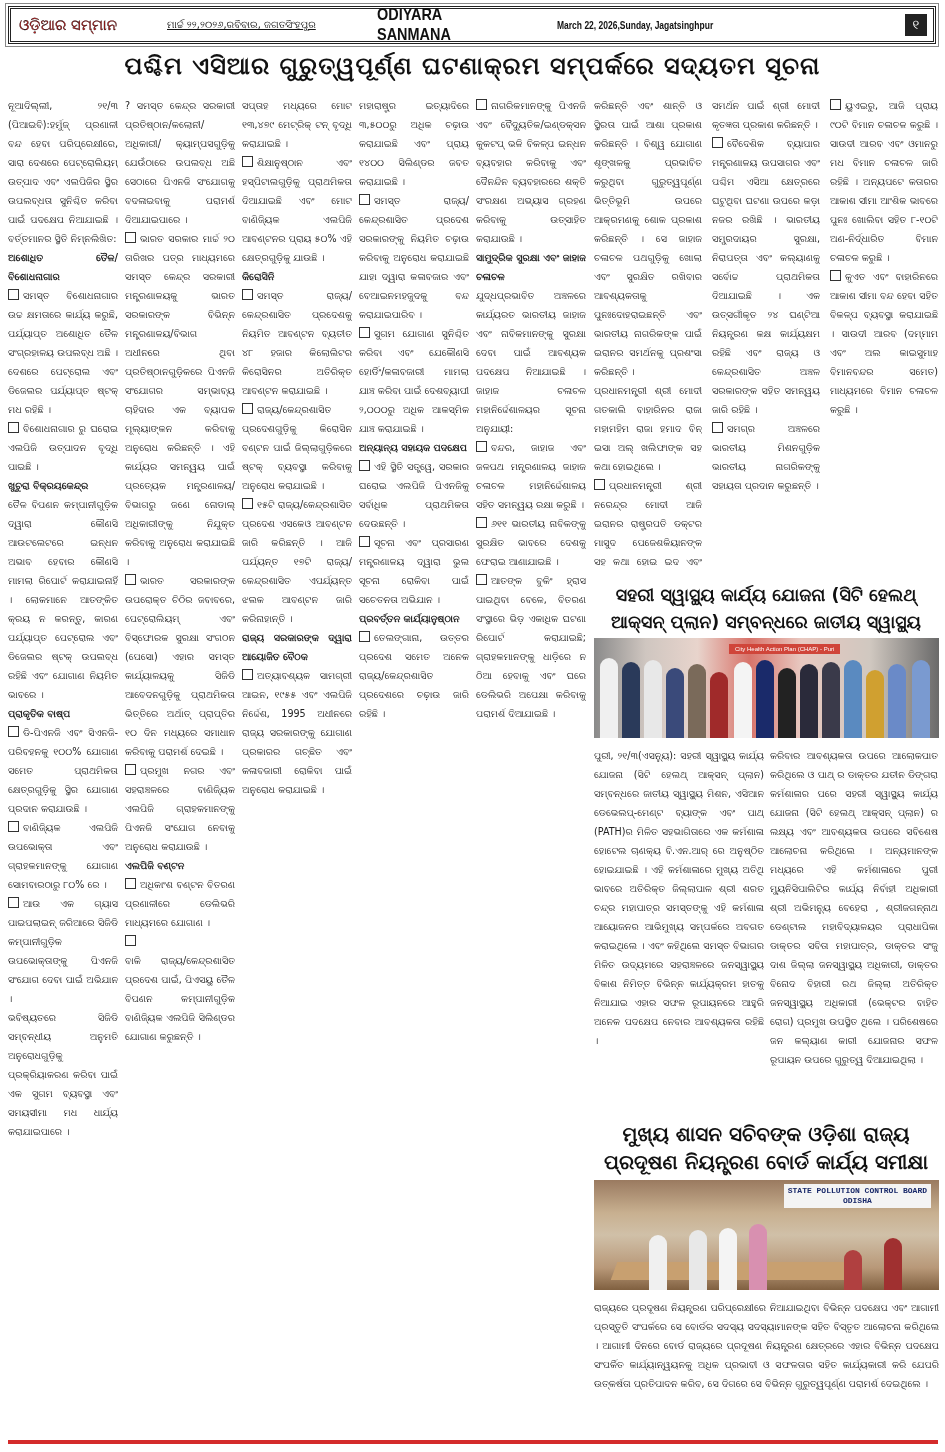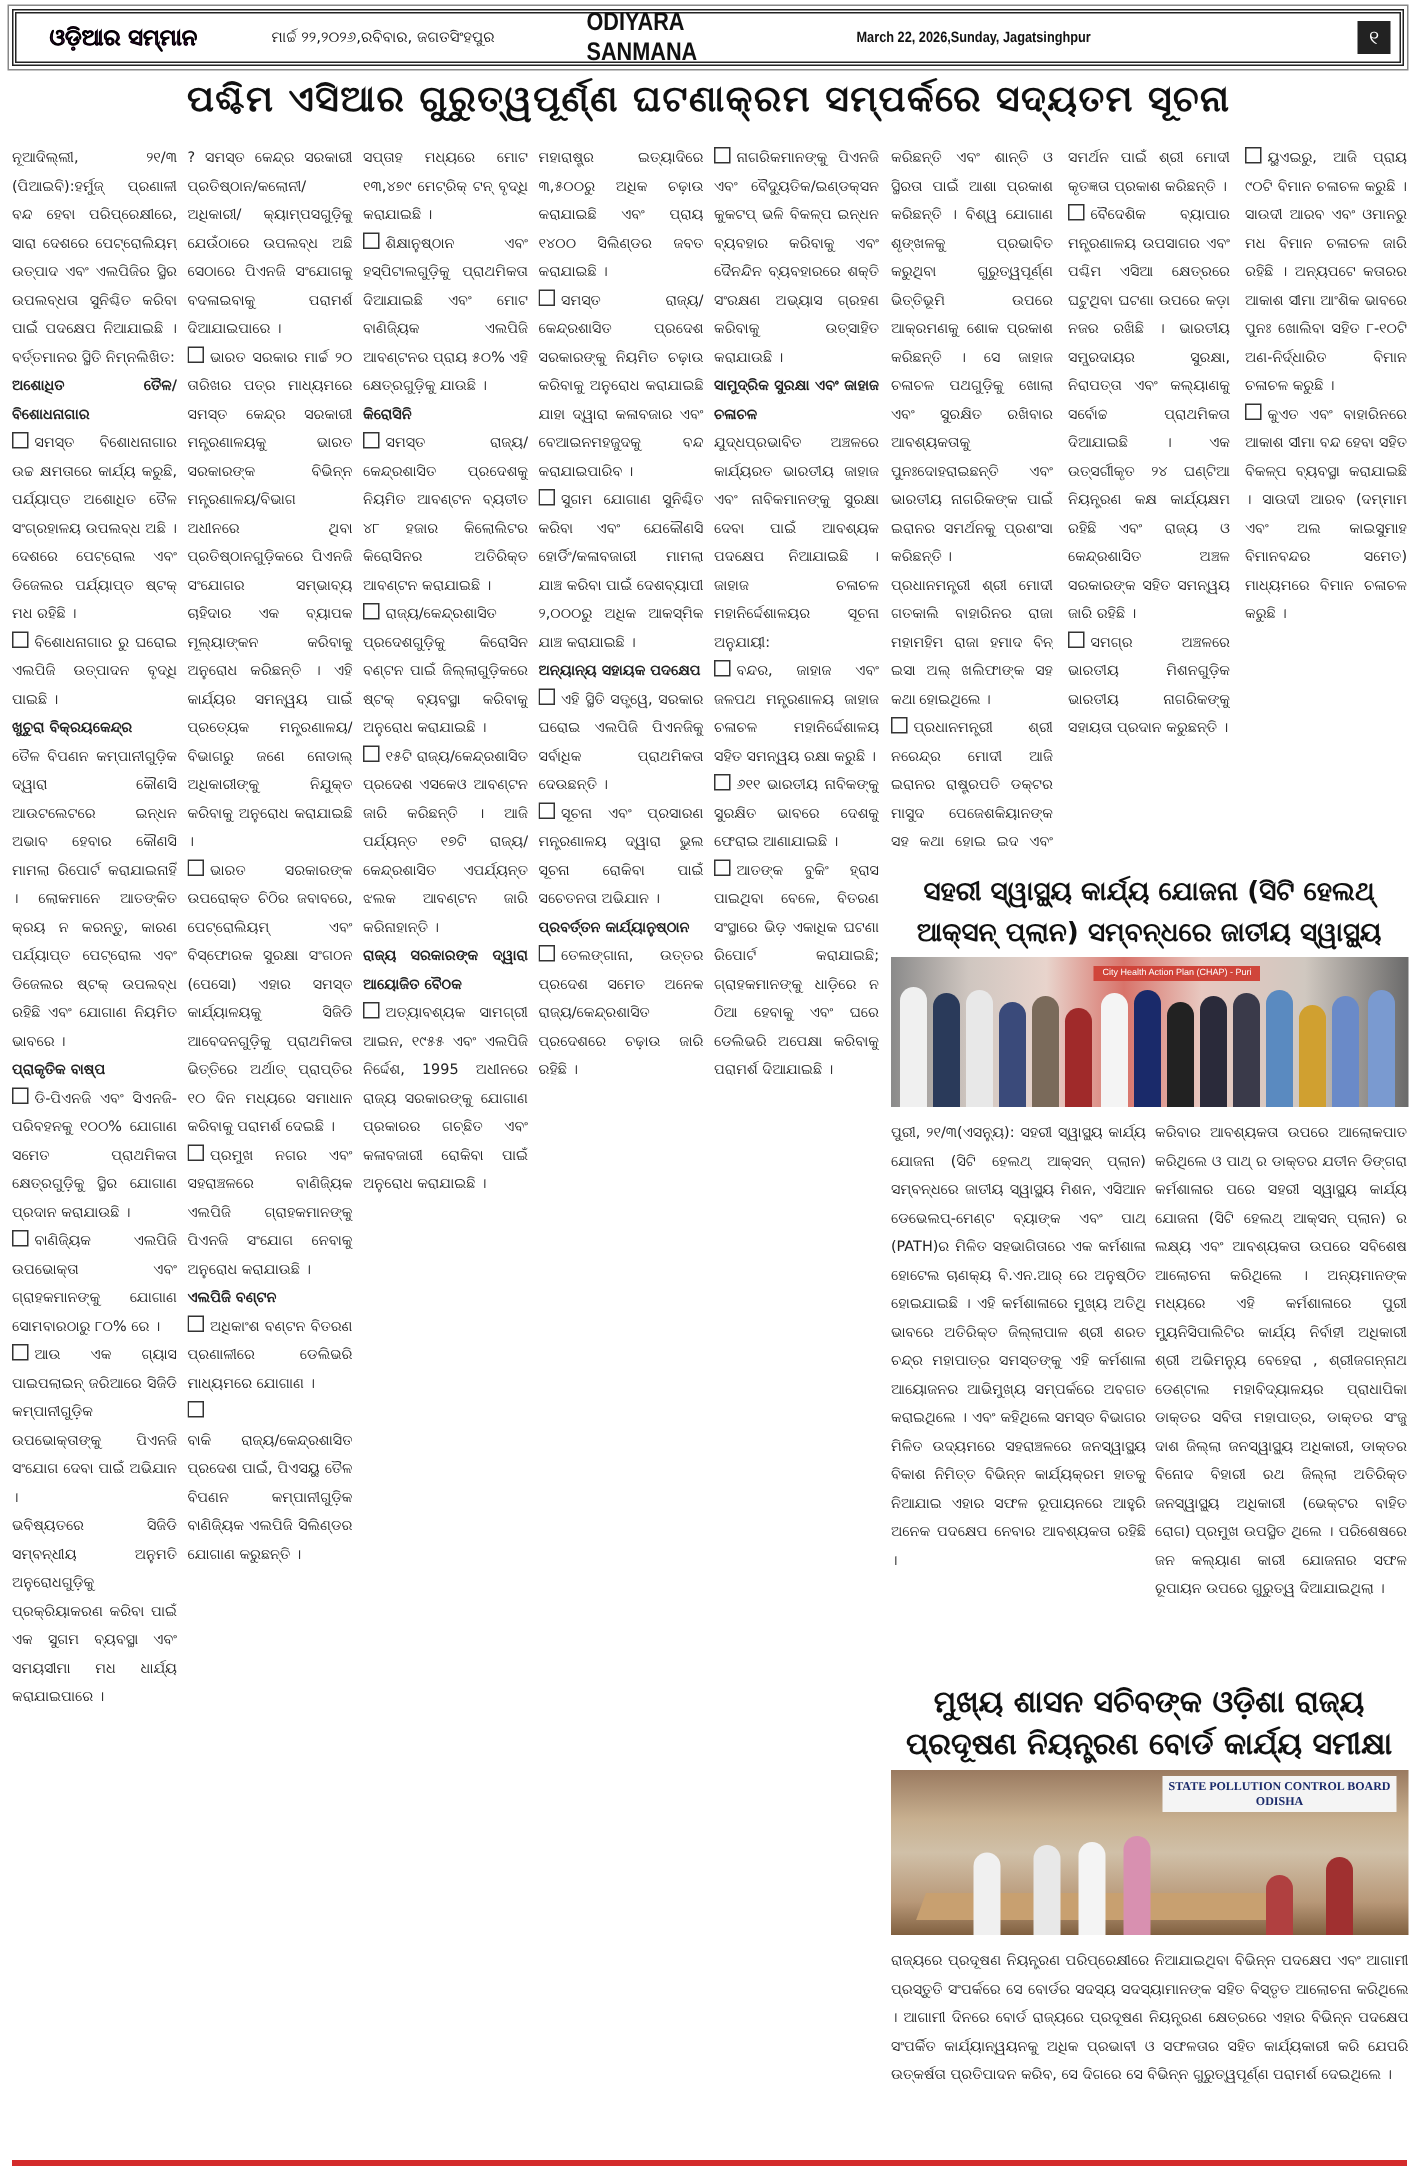--- a/index.html
+++ b/index.html
@@ -1,33 +1,33 @@
 <!DOCTYPE html>
 <html><head>
 <meta charset="utf-8">
 <style>
   html, body { margin:0; padding:0; background:#fff; }
   body { width:945px; height:1452px; position:relative; overflow:hidden; font-family:"DejaVu Sans", sans-serif; color:#111; }
   .masthead { position:absolute; left:8px; top:6px; width:928px; height:38px; border:3px double #222; box-sizing:border-box; outline:1px solid #888; outline-offset:2px; display:flex; align-items:center; }
-  .logo { font-size:15px; font-weight:bold; margin-left:22px; width:120px; color:#701a75; -webkit-text-stroke:0.3px #000; }
-  .date-odia { font-size:10px; margin-left:28px; width:190px; }
+  .logo { font-size:15px; font-weight:normal; margin-left:8px; width:120px; color:#b91c1c; -webkit-text-stroke:0.3px #000; }
+  .date-odia { font-size:10px; margin-left:28px; width:190px;text-decoration:underline; }
   .paper-name { font-family:"Liberation Sans", sans-serif; font-weight:bold; font-size:17px; width:150px; margin-left:20px; transform:scaleX(0.85); transform-origin:left; }
   .date-en { font-family:"Liberation Sans", sans-serif; font-size:10px; font-weight:bold; margin-left:30px; width:300px; transform:scaleX(0.85); transform-origin:left; }
   .pageno { position:absolute; right:6px; top:5px; width:22px; height:22px; background:#222; color:#fff; font-size:13px; display:flex; align-items:center; justify-content:center; }
   .headline { position:absolute; left:0; top:52px; width:945px; text-align:center; font-size:24px; font-weight:bold; letter-spacing:1px; white-space:nowrap; }
   .col { position:absolute; top:96px; font-size:9.6px; line-height:19px; text-align:justify; overflow:hidden; color:#222; }
   .col p { margin:0; }
   .sq { display:inline-block; width:9px; height:9px; border:1px solid #333; margin-right:4px; vertical-align:-1px; }
   .sub { font-weight:bold; }
   .box-headline { position:absolute; left:592px; width:348px; text-align:center; font-size:17.5px; font-weight:bold; line-height:27px; }
   .photo { position:absolute; overflow:hidden; }
   .photo1 { left:594px; top:638px; width:345px; height:100px; background:linear-gradient(90deg,#8a8a8a 0%,#cfc6c0 15%,#e8d4cc 30%,#d8736a 45%,#e8c8c0 60%,#d0c8c0 80%,#6a6a6a 100%); }
   .photo2 { left:594px; top:1180px; width:345px; height:110px; background:linear-gradient(180deg,#9a7a60 0%,#c8b090 30%,#d0c0a8 50%,#b89878 80%,#806040 100%); }
   .person { position:absolute; bottom:0; width:18px; border-radius:9px 9px 0 0; }
-  .sign { position:absolute; color:#1a2a6a; font-family:Liberation Serif, serif; font-weight:bold; font-size:8px; line-height:10px; background:#f4f4f4; padding:2px 4px; }
+  .sign { position:absolute; color:#1a2a6a; font-family:Liberation Mono, monospace; font-weight:bold; font-size:8px; line-height:10px; background:#f4f4f4; padding:2px 4px; }
   .banner { position:absolute; color:#fff; font-family:"Liberation Sans", sans-serif; font-size:6px; background:#d0453a; padding:2px 6px; }
   .footer-rule { position:absolute; left:8px; top:1440px; width:930px; height:4px; background:#d42b2b; }
 </style>
 </head>
 <body>
 
 <div class="masthead">
   <span class="logo">ଓଡ଼ିଆର ସମ୍ମାନ</span>
   <span class="date-odia">ମାର୍ଚ୍ଚ ୨୨,୨୦୨୬,ରବିବାର, ଜଗତସିଂହପୁର</span>
   <span class="paper-name">ODIYARA SANMANA</span>

